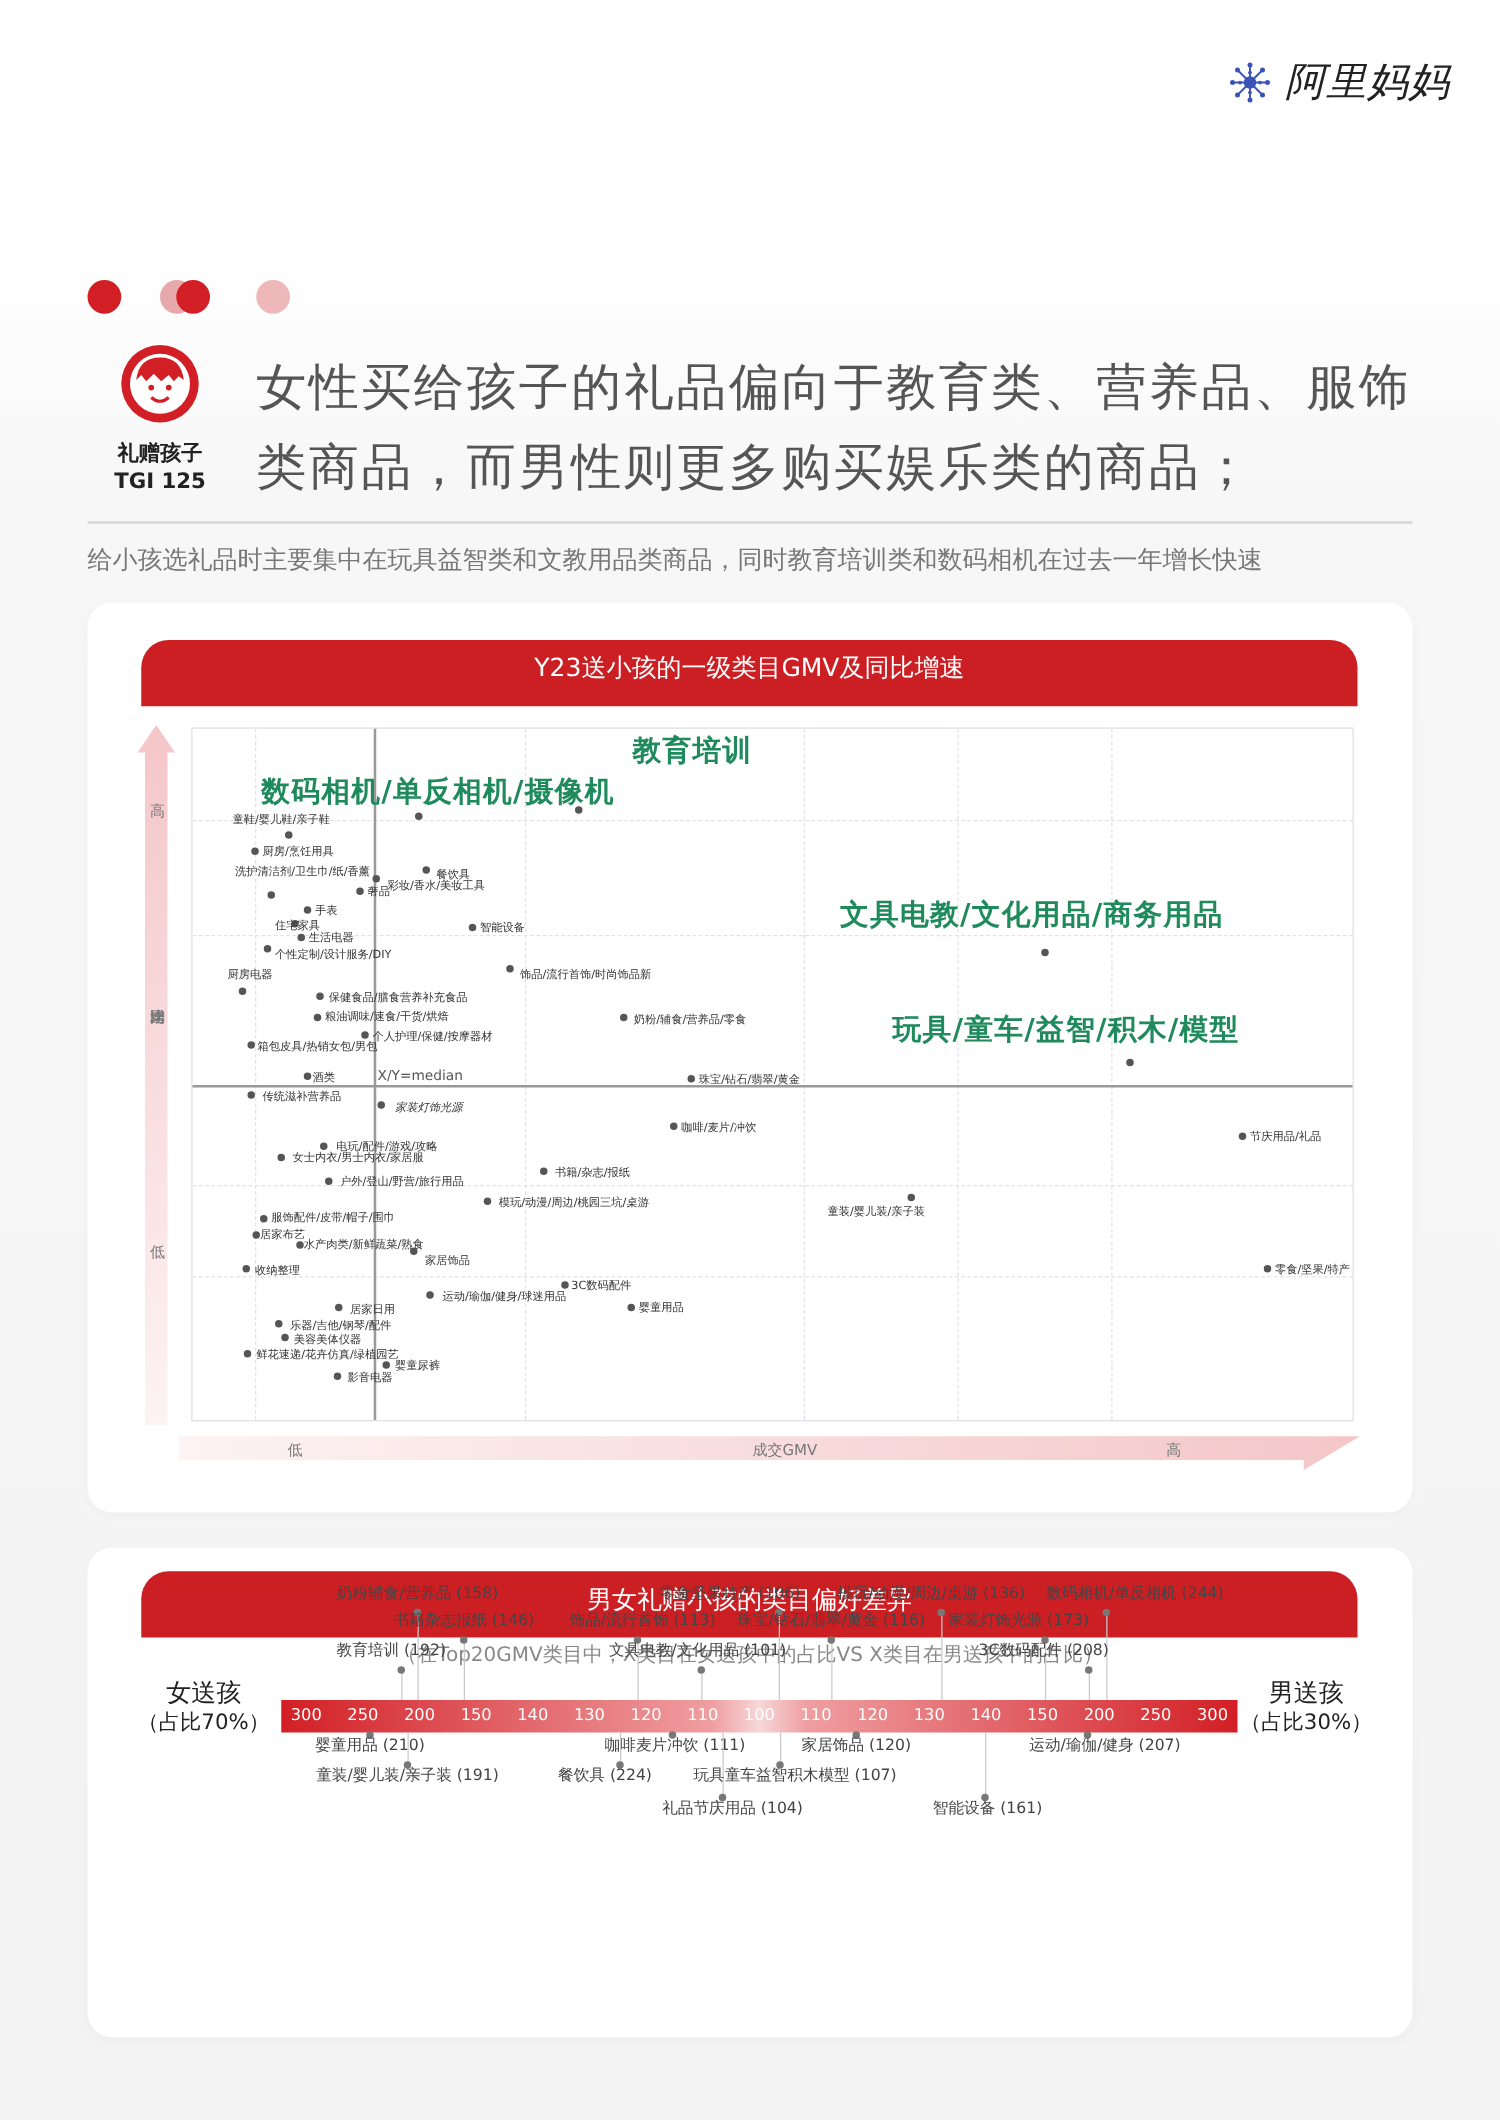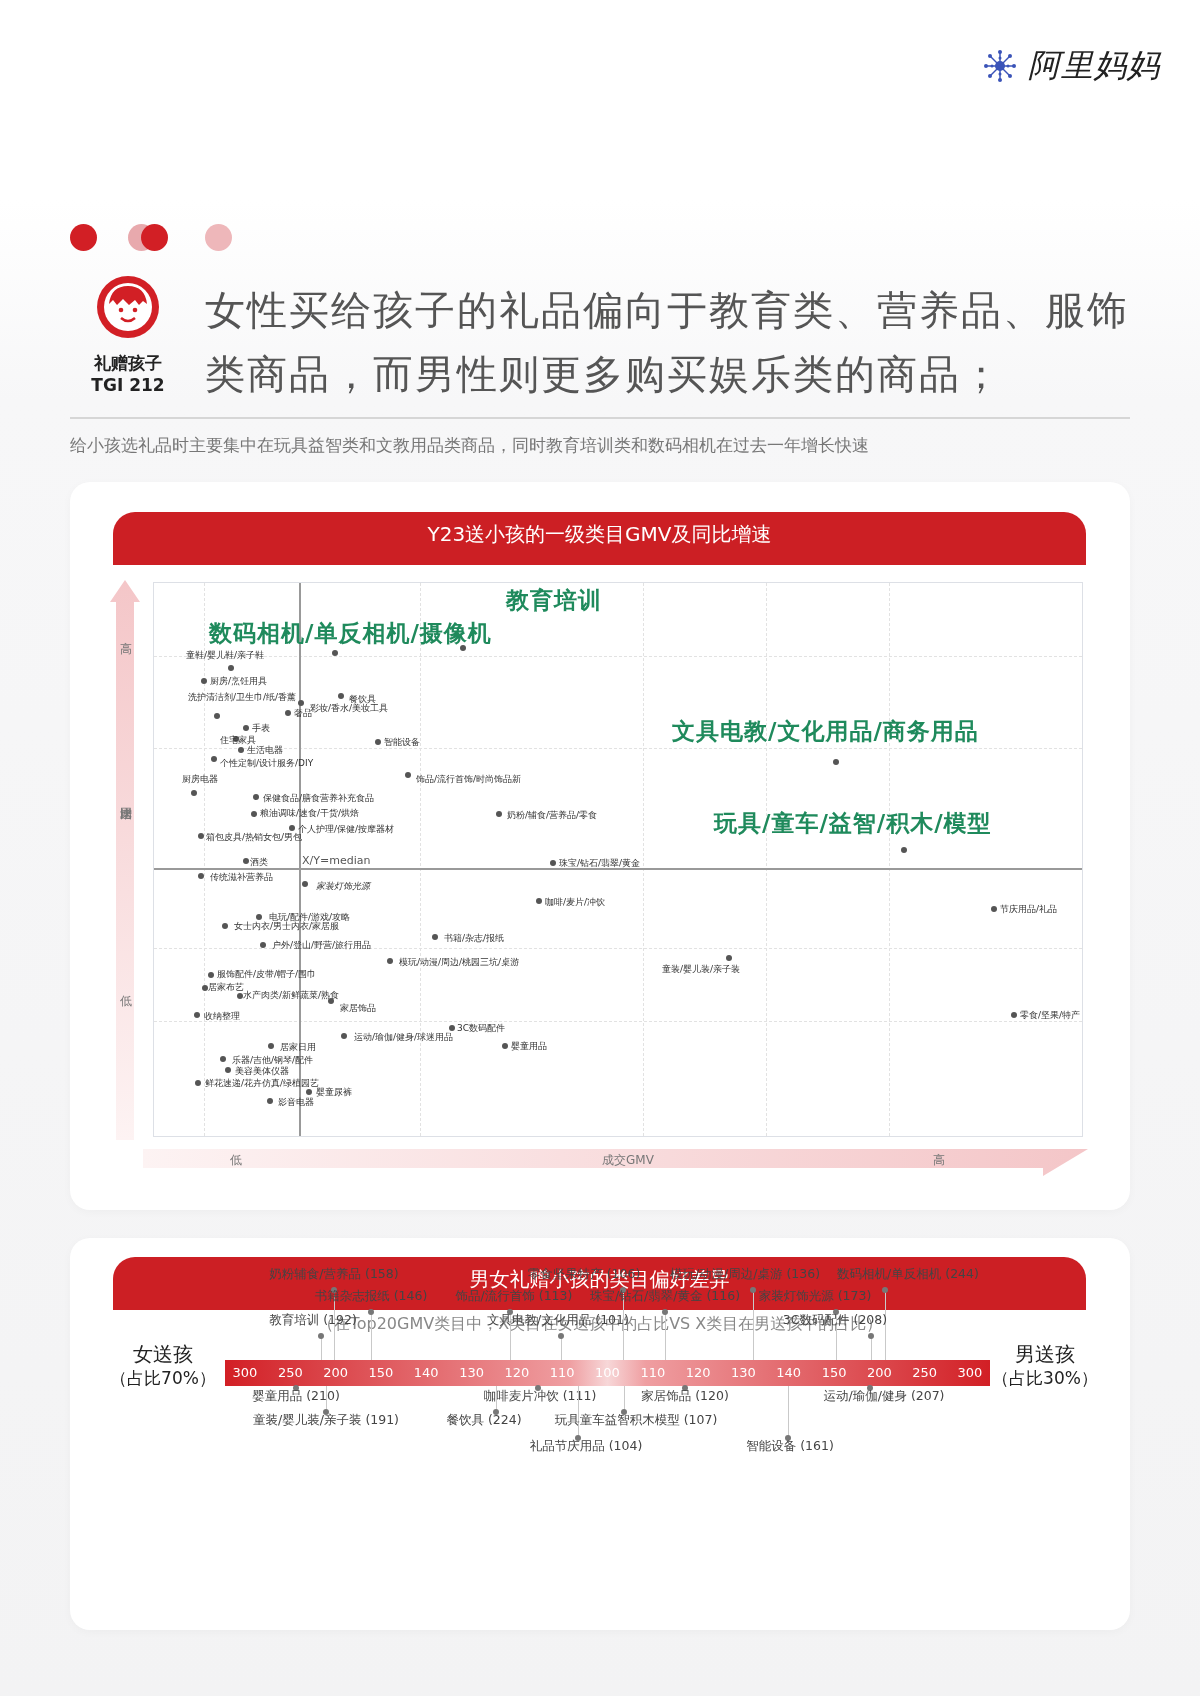--- a/index.html
+++ b/index.html
@@ -13,21 +13,21 @@
   .dots { position: absolute; left: 70px; top: 224px; width: 170px; height: 30px; }
   .dot { position: absolute; width: 27px; height: 27px; border-radius: 50%; }
 
   .tgi-block { position: absolute; left: 78px; top: 274px; width: 100px; text-align: center; }
   .tgi-icon { width: 66px; height: 66px; margin: 0 auto; }
   .tgi-label { font-size: 17px; font-weight: bold; color: #222; margin-top: 8px; line-height: 22px; }
   .tgi-value { font-size: 17px; font-weight: bold; color: #222; line-height: 22px; }
 
   .headline { position: absolute; left: 205px; top: 278px; width: 930px; font-size: 40px; line-height: 64px; color: #555; letter-spacing: 2px; }
   .divider { position: absolute; left: 70px; top: 417px; width: 1060px; height: 2px; background: #d6d6d6; }
-  .subline { position: absolute; left: 70px; top: 434px; font-size: 17px; color: #777; }
+  .subline { position: absolute; left: 70px; top: 434px; font-size: 20px; color: #777; }
 
   .card { position: absolute; left: 70px; width: 1060px; background: #fff; border-radius: 20px; box-shadow: 0 2px 10px rgba(0,0,0,0.03); }
   .card1 { top: 482px; height: 728px; }
   .card2 { top: 1238px; height: 392px; }
 
   .ribbon { position: absolute; left: 43px; width: 973px; height: 53px; background: #cc1f24; border-radius: 22px 22px 0 0; color: #fff; font-size: 20px; text-align: center; line-height: 44px; }
 
   
   .plot { position: absolute; left: 83px; top: 100px; width: 930px; height: 555px; border: 1px solid #dde0e6; background: #fff; }
   .vgrid { position: absolute; top: 0; bottom: 0; width: 0; border-left: 1px dashed #e2e2e2; }
@@ -95,21 +95,21 @@
   <div class="tgi-block">
     <svg class="tgi-icon" viewBox="0 0 66 66">
       <circle cx="33" cy="33" r="31" fill="#d21f25"></circle>
       <circle cx="33" cy="33" r="24" fill="#fff"></circle>
       <path d="M14 30 Q16 12 33 12 Q50 12 52 30 L48 27 L44 31 L40 26 L34 31 L28 25 L22 31 L18 26 Z" fill="#d21f25"></path>
       <circle cx="26" cy="36" r="2.3" fill="#d21f25"></circle>
       <circle cx="40" cy="36" r="2.3" fill="#d21f25"></circle>
       <path d="M26 44 Q33 50 40 44" stroke="#d21f25" stroke-width="2.5" fill="none"></path>
     </svg>
     <div class="tgi-label">礼赠孩子</div>
-    <div class="tgi-value">TGI 212</div>
+    <div class="tgi-value">TGI 125</div>
   </div>
 
   <div class="headline">女性买给孩子的礼品偏向于教育类、营养品、服饰类商品，而男性则更多购买娱乐类的商品；</div>
   <div class="divider"></div>
   <div class="subline">给小孩选礼品时主要集中在玩具益智类和文教用品类商品，同时教育培训类和数码相机在过去一年增长快速</div>
 
   <div class="card card1">
     <div class="ribbon" style="top:30px">Y23送小孩的一级类目GMV及同比增速</div>
 
     <svg class="yarrow" viewBox="0 0 30 560" preserveAspectRatio="none">

